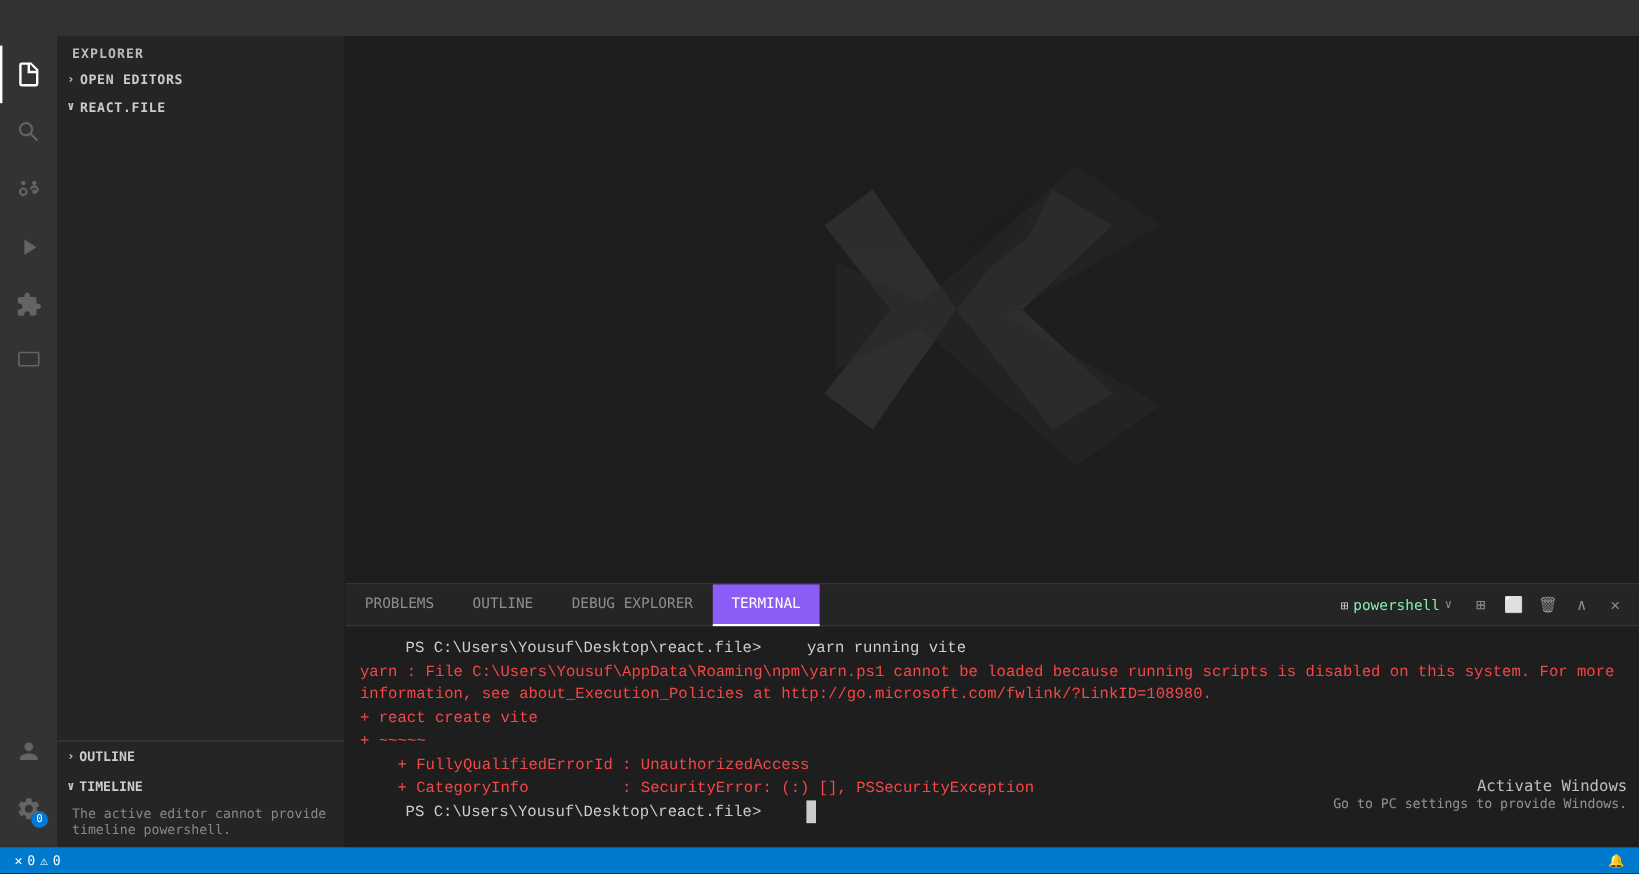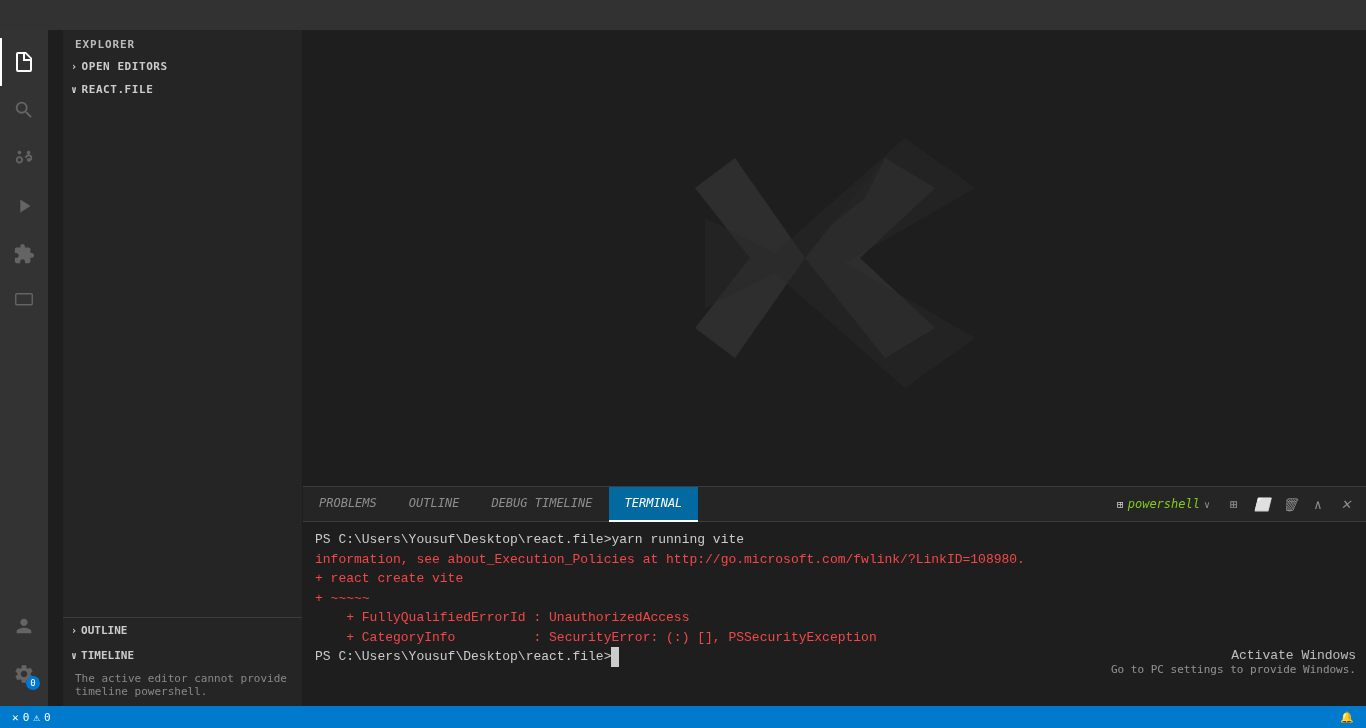--- a/index.html
+++ b/index.html
@@ -87,21 +87,20 @@
 
     
     .sidebar {
       width: 240px;
       background: #252526;
       display: flex;
       flex-direction: column;
       flex-shrink: 0;
       overflow: hidden;
       border-right: 1px solid #1e1e1e;
-      margin-left: 15px;
     }
     .explorer-label {
       font-size: 11px;
       color: #bbbbbb;
       padding: 8px 12px 4px 12px;
       letter-spacing: 0.08em;
       font-weight: 700;
       text-transform: uppercase;
     }
 
@@ -197,36 +196,35 @@
       flex-direction: column;
       flex-shrink: 0;
     }
     .terminal-tabs {
       display: flex;
       align-items: center;
       background: #252526;
       border-bottom: 1px solid #3c3c3c;
       height: 35px;
       padding: 0 0;
-      font-style: italic;
     }
     .terminal-tab {
       padding: 0 16px;
       height: 35px;
       display: flex;
       align-items: center;
       font-size: 12px;
       color: #8e8e8e;
       cursor: pointer;
       border-bottom: 2px solid transparent;
     }
     .terminal-tab.active {
       color: #ffffff;
       border-bottom: 2px solid #ffffff;
-      background: #0369a1;
+      background: #8b5cf6;
     }
     .terminal-tab-actions {
       margin-left: auto;
       display: flex;
       align-items: center;
       padding-right: 8px;
       gap: 4px;
     }
     .terminal-action-btn {
       display: flex;
@@ -256,21 +254,21 @@
     .terminal-content {
       flex: 1;
       padding: 8px 12px;
       overflow-y: auto;
       font-family: Consolas, 'Courier New', monospace;
       font-size: 13px;
       line-height: 1.5;
       background: #1e1e1e;
     }
     .term-line { display: flex; flex-wrap: wrap; }
-    .term-white { color: #cccccc; }
+    .term-white { color: #cccccc; margin-left: 38px; }
     .term-error { color: #f44747; }
 
     
     .status-bar {
       height: 22px;
       background: #007acc;
       display: flex;
       align-items: center;
       padding: 0 8px;
       flex-shrink: 0;
@@ -297,21 +295,20 @@
     .activate-windows {
       position: absolute;
       bottom: 30px;
       right: 10px;
       text-align: right;
     }
     .activate-windows-title {
       font-size: 13px;
       color: #ffffff;
       opacity: 0.7;
-      font-family: Liberation Mono, monospace;
     }
     .activate-windows-subtitle {
       font-size: 11px;
       color: #ffffff;
       opacity: 0.5;
     }
   </style>
 </head>
 <body>
 
@@ -421,42 +418,45 @@
 
     <div class="activate-windows">
       <div class="activate-windows-title">Activate Windows</div>
       <div class="activate-windows-subtitle">Go to PC settings to provide Windows.</div>
     </div>
 
     <div class="terminal-panel">
       <div class="terminal-tabs">
         <div class="terminal-tab">PROBLEMS</div>
         <div class="terminal-tab">OUTLINE</div>
-        <div class="terminal-tab">DEBUG TIMELINE</div>
+        <div class="terminal-tab">DEBUG EXPLORER</div>
         <div class="terminal-tab active">TERMINAL</div>
         <div class="terminal-tab-actions">
           <div class="powershell-label">
             <span style="font-size:11px; color:#cccccc;">⊞</span>
-            <span style="font-size:12px;color:#84cc16;">powershell</span>
+            <span style="font-size:12px;color:#86efac;">powershell</span>
             <span class="powershell-chevron">∨</span>
           </div>
           <div class="terminal-action-btn" title="Split Terminal">⊞</div>
           <div class="terminal-action-btn" title="Maximize Panel">⬜</div>
           <div class="terminal-action-btn" title="Kill Terminal">🗑</div>
           <div class="terminal-action-btn" title="Move Panel Up">∧</div>
           <div class="terminal-action-btn" title="Close Panel">✕</div>
         </div>
       </div>
 
       <div class="terminal-content">
         <div class="term-line">
           <span class="term-white">PS C:\Users\Yousuf\Desktop\react.file&gt; </span>
             <span class="term-white">yarn running vite</span>
         </div>
         <div class="term-line">
+          <span class="term-error">yarn : File C:\Users\Yousuf\AppData\Roaming\npm\yarn.ps1 cannot be loaded because running scripts is disabled on this system. For more</span>
+        </div>
+        <div class="term-line">
           <span class="term-error">information, see about_Execution_Policies at http://go.microsoft.com/fwlink/?LinkID=108980.</span>
         </div>
         <div class="term-line">
           <span class="term-error">+ react create vite</span>
         </div>
         <div class="term-line">
           <span class="term-error">+ ~~~~~</span>
         </div>
         <div class="term-line">
           <span class="term-error">&nbsp;&nbsp;&nbsp;&nbsp;+ FullyQualifiedErrorId : UnauthorizedAccess</span>

